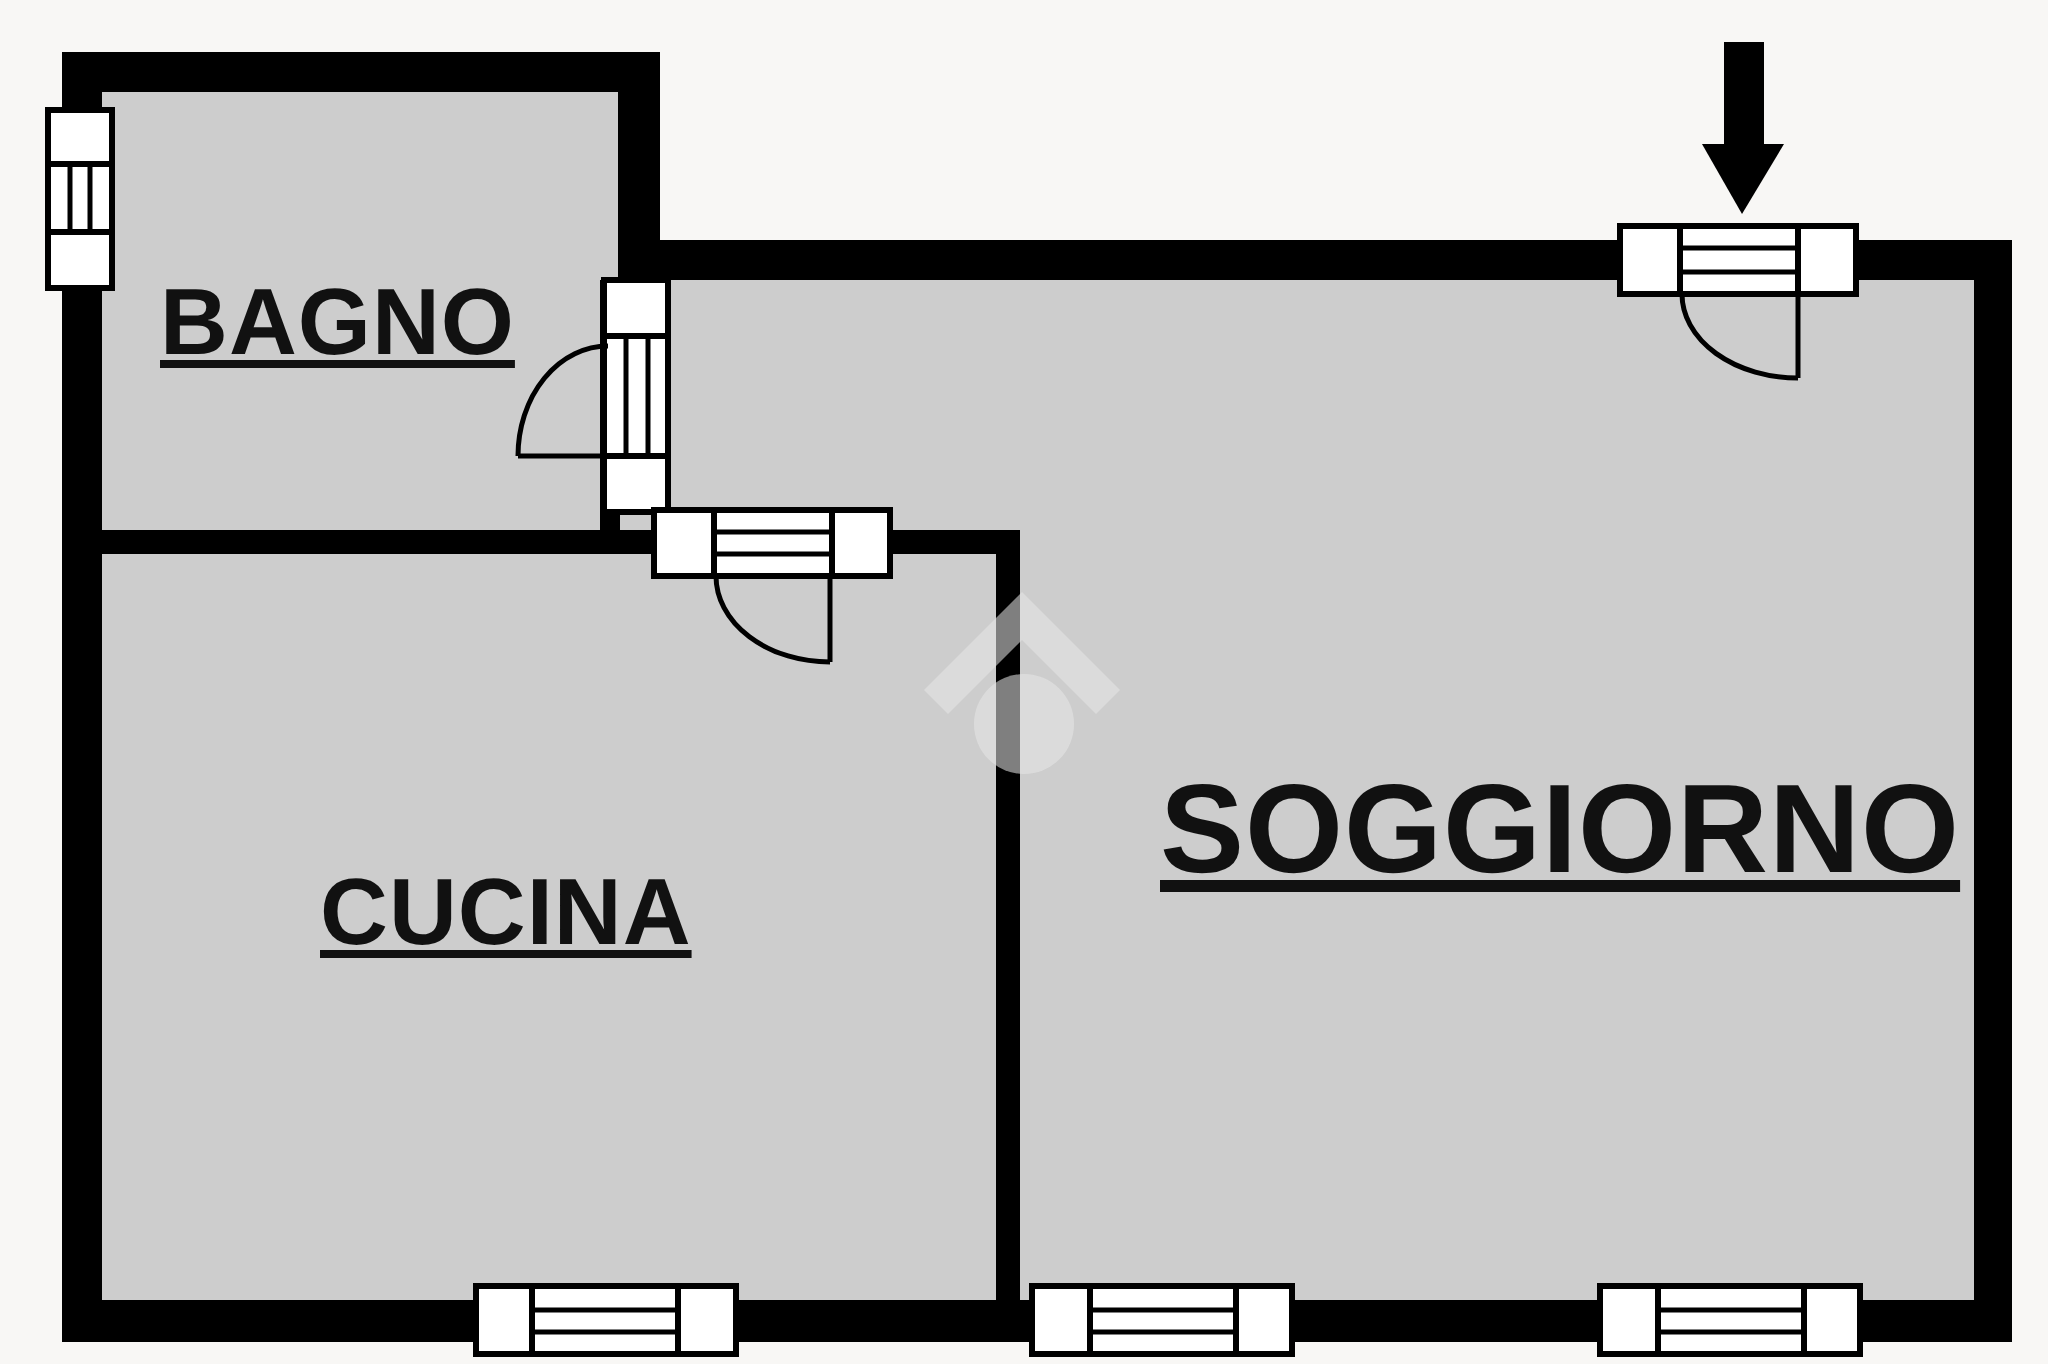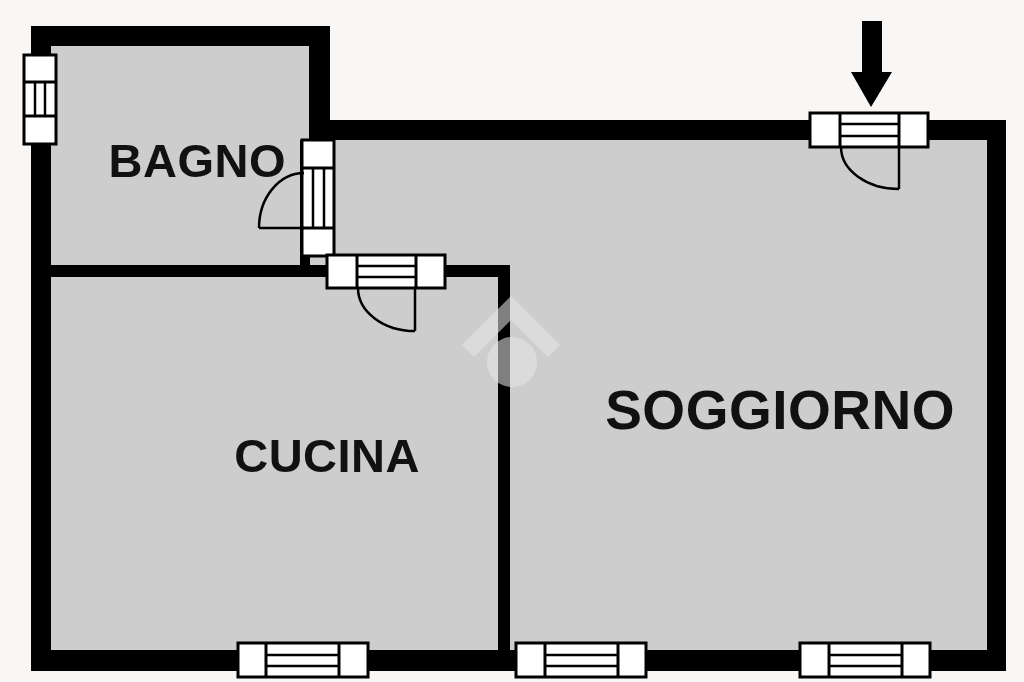--- a/index.html
+++ b/index.html
@@ -1,19 +1,19 @@
 <!DOCTYPE html>
 <html><head>
 <meta charset="utf-8">
 <style>
   html, body { margin:0; padding:0; }
   body { width:1024px; height:682px; background:#f8f7f5; position:relative; overflow:hidden; font-family:"Liberation Sans", sans-serif; }
   .room { position:absolute; background:#cdcdcd; }
   .wall { position:absolute; background:#000; }
-  .label { position:absolute; font-weight:bold; color:#111; font-family:"Liberation Sans", sans-serif; text-align:right; line-height:1.12; letter-spacing:0.5px; }
+  .label { position:absolute; font-weight:bold; color:#111; font-family:"Liberation Sans", sans-serif; text-align:left; line-height:1.12; letter-spacing:0.5px;text-decoration:underline; }
   svg { position:absolute; left:0; top:0; }
 </style>
 </head>
 <body>
 
 <div class="room" style="left:51px;top:46px;width:258px;height:220px;"></div>
 <div class="room" style="left:51px;top:277px;width:448px;height:373px;"></div>
 <div class="room" style="left:330px;top:140px;width:657px;height:510px;"></div>
 <div class="room" style="left:309px;top:140px;width:200px;height:137px;"></div>
 
@@ -98,15 +98,15 @@
     <rect x="800" y="643" width="130" height="34" fill="#fff" stroke="#000" stroke-width="3"></rect>
     <line x1="829" y1="643" x2="829" y2="677" stroke="#000" stroke-width="3"></line>
     <line x1="902" y1="643" x2="902" y2="677" stroke="#000" stroke-width="3"></line>
     <line x1="829" y1="655" x2="902" y2="655" stroke="#000" stroke-width="2.5"></line>
     <line x1="829" y1="666" x2="902" y2="666" stroke="#000" stroke-width="2.5"></line>
   </g>
 </svg>
 
 <div class="label" style="left:80px;top:135px;width:206px;font-size:47px;">BAGNO</div>
 <div class="label" style="left:160px;top:430px;width:260px;font-size:47px;">CUCINA</div>
-<div class="label" style="left:580px;top:380px;width:375px;font-size:55px;">
+<div class="label" style="left:580px;top:380px;width:375px;font-size:63px;">
   <div>SOGGIORNO</div>
 </div>
 
 </body></html>

